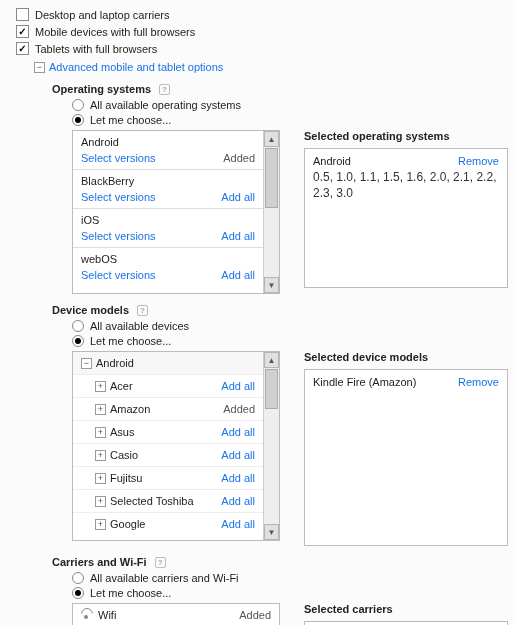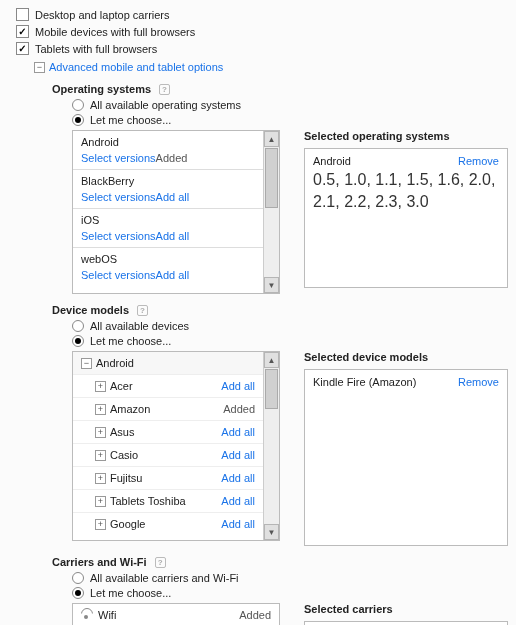--- a/index.html
+++ b/index.html
@@ -121,41 +121,41 @@
     position: absolute;
     left: 1px; right: 1px;
     background: #d0d0d0;
     border: 1px solid #aaa;
   }
   .os-group { border-bottom: 1px solid #ddd; }
   .os-group:last-child { border-bottom: none; }
   .os-title { padding: 5px 8px 2px 8px; }
   .os-sub {
     display: flex;
-    justify-content: flex-start;
+    justify-content: space-between;
     padding: 2px 8px 5px 8px;
   }
   .dev-row, .car-row {
     display: flex;
     justify-content: space-between;
     align-items: center;
     padding: 5px 8px;
     border-bottom: 1px solid #eee;
   }
   .dev-row:last-child, .car-row:last-child { border-bottom: none; }
   .sel-col { flex: 1; min-width: 0; }
   .sel-head { font-weight: bold; margin-bottom: 6px; }
   .sel-box {
     border: 1px solid #bbb;
     background: #fff;
     padding: 6px 8px;
     min-height: 34px;
   }
   .sel-item { display: flex; justify-content: space-between; margin-bottom: 2px; }
-  .sel-sub { font-size: 16px; color: #333; line-height: 1.35; }
+  .sel-sub { font-size: 12px; color: #333; line-height: 1.35; }
   .os-box { height: 164px; }
   .dev-box { height: 190px; }
   .car-box { height: 60px; }
   .muted { color: #555; }
   .wifi-ico {
     display: inline-block;
     width: 11px; height: 8px;
     position: relative;
   }
   .wifi-ico::before {
@@ -312,21 +312,21 @@
       <div class="dev-row">
         <span style="display:flex;align-items:center;padding-left:14px">
           <span class="tree-toggle"></span>
           <span>Fujitsu</span>
         </span>
         <span class="link">Add all</span>
       </div>
       <div class="dev-row">
         <span style="display:flex;align-items:center;padding-left:14px">
           <span class="tree-toggle"></span>
-          <span>Tablets Toshiba</span>
+          <span>Selected Toshiba</span>
         </span>
         <span class="link">Add all</span>
       </div>
       <div class="dev-row">
         <span style="display:flex;align-items:center;padding-left:14px">
           <span class="tree-toggle"></span>
           <span>Google</span>
         </span>
         <span class="link">Add all</span>
       </div>

